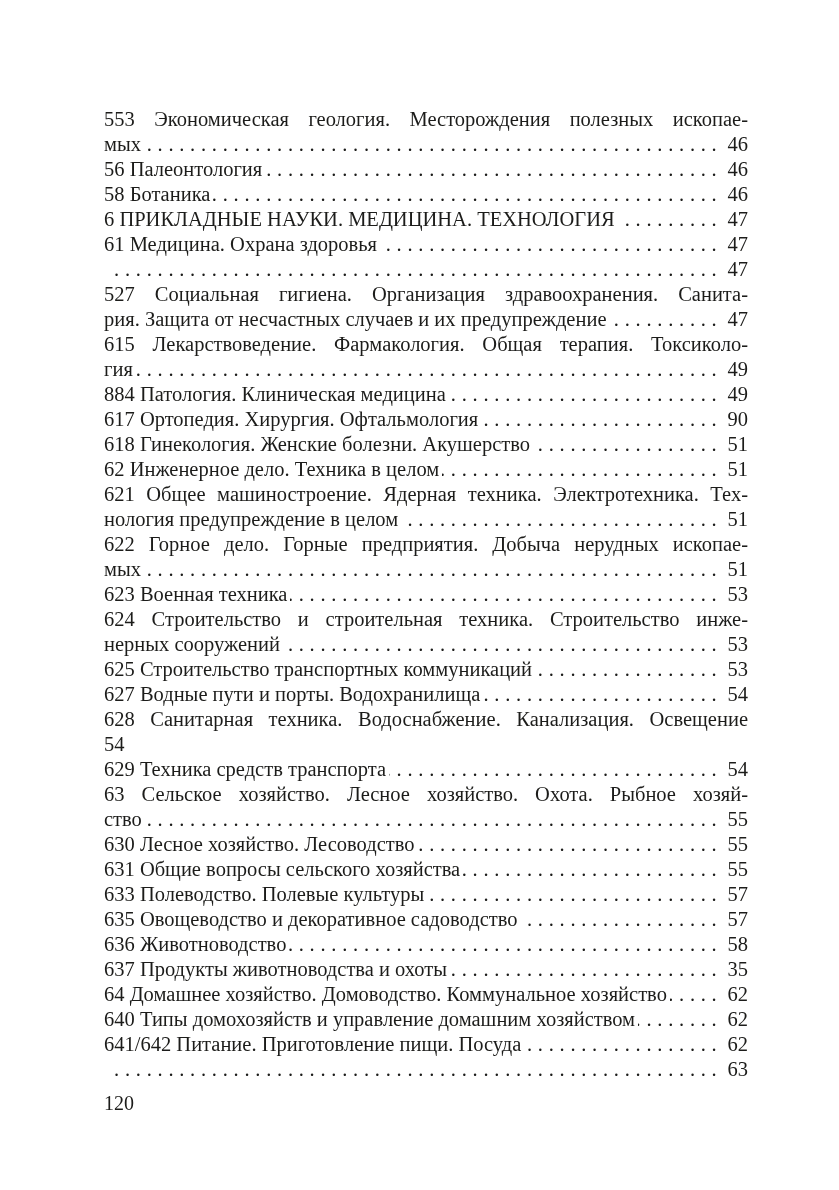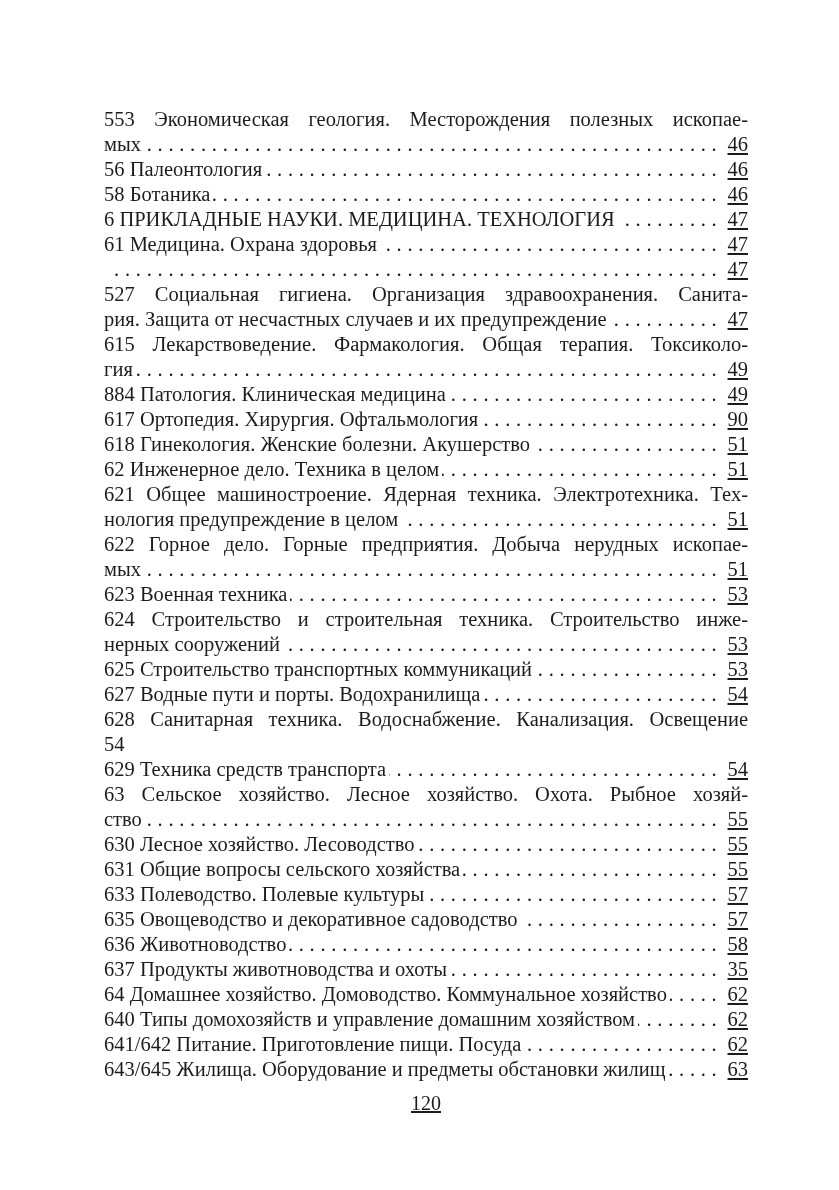--- a/index.html
+++ b/index.html
@@ -24,27 +24,25 @@
   .row .t { flex: 0 0 auto; white-space: nowrap; }
   .row .dots {
     flex: 1 1 auto;
     min-width: 0;
     overflow: hidden;
     white-space: nowrap;
     direction: rtl;
     letter-spacing: 0.28em;
     margin: 0 5px 0 3px;
   }
-  .row .pg { flex: 0 0 auto; text-decoration: underline; }
+  .row .pg { flex: 0 0 auto; }
   .footer {
     margin-top: 9px;
-    text-align: center;
     font-size: 20px;
     line-height: 25px;
-    text-decoration: underline;
   }
 </style>
 </head>
 <body style="background: rgb(255, 255, 255);">
 
 <div class="page" style="color: rgb(28, 28, 26);">
   <div class="toc-list">
       <div class="line justify">553 Экономическая геология. Месторождения полезных ископае-</div>
       <div class="line row">
         <span class="t">мых</span>
@@ -192,19 +190,18 @@
         <span class="t">640 Типы домохозяйств и управление домашним хозяйством</span>
         <span class="dots">..........................................................................................</span>
         <span class="pg">62</span>
       </div>
       <div class="line row">
         <span class="t">641/642 Питание. Приготовление пищи. Посуда</span>
         <span class="dots">..........................................................................................</span>
         <span class="pg">62</span>
       </div>
       <div class="line row">
-        <span class="t">643/645 Жилища. Оборудование и предметы обстановки жилищ</span>
         <span class="dots">..........................................................................................</span>
         <span class="pg">63</span>
       </div>
     </div>
   <div class="footer">120</div>
 </div>
 
 </body></html>

